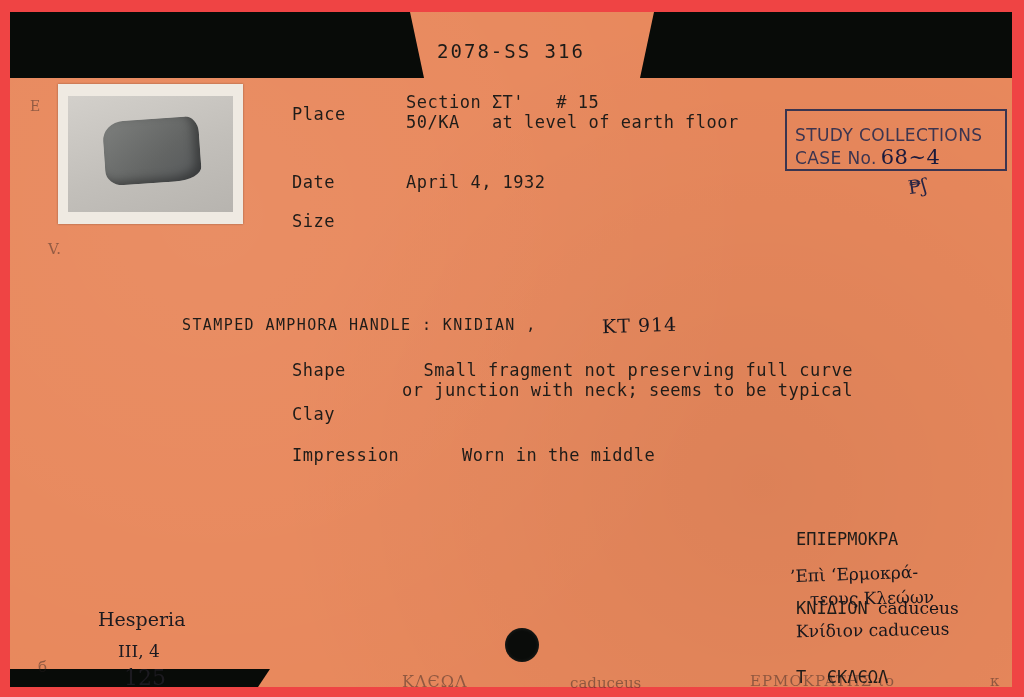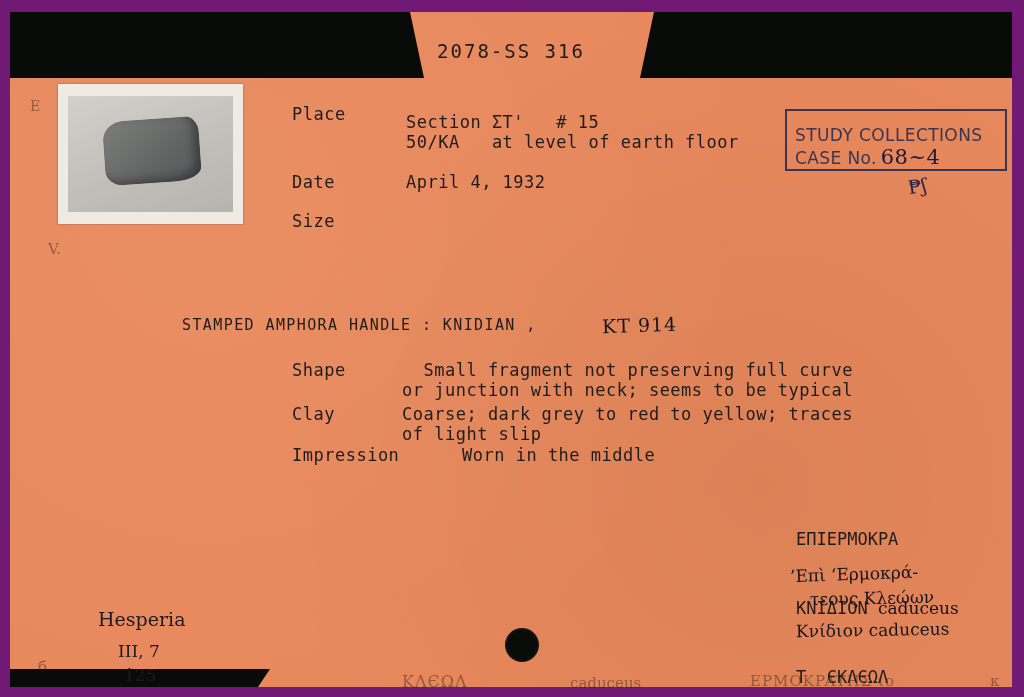--- a/index.html
+++ b/index.html
@@ -10,21 +10,21 @@
   body {
     width: 1024px;
     height: 697px;
     overflow: hidden;
     font-family: "DejaVu Sans Mono", monospace;
   }
   #page {
     position: relative;
     width: 1024px;
     height: 697px;
-    background: #701a75;
+    background: #ef4444;
   }
 
   
   .card {
     position: absolute;
     left: 10px;
     top: 12px;
     width: 1002px;
     height: 675px;
     background: #e8885c;
@@ -122,21 +122,21 @@
   
   .typed {
     position: absolute;
     color: #1f1c19;
     font-size: 17px;
     line-height: 20px;
     white-space: pre;
     letter-spacing: 0.5px;
   }
   .lbl-place   { left: 282px; top: 92px; }
-  .val-place   { left: 396px; top: 100px; }
+  .val-place   { left: 396px; top: 80px; }
   .lbl-date    { left: 282px; top: 160px; }
   .val-date    { left: 396px; top: 160px; }
   .lbl-size    { left: 282px; top: 199px; }
   .val-size    { left: 396px; top: 199px; }
 
   .headline {
     position: absolute;
     left: 172px;
     top: 304px;
     font-size: 15px;
@@ -230,21 +230,21 @@
     top: 629px;
     font-family: "DejaVu Serif", serif;
     font-size: 17px;
     color: #1c1a20;
   }
   .hesperia-pg {
     position: absolute;
     left: 114px;
     top: 653px;
     font-family: "DejaVu Serif", serif;
-    font-size: 17px;
+    font-size: 22px;
     color: #1c1a20;
     text-align: right;
   }
 
   
   .faint {
     position: absolute;
     color: rgba(40,30,30,0.45);
     font-family: "DejaVu Serif", serif;
   }
@@ -296,22 +296,20 @@
     <div class="typed lbl-size">Size</div>
 
     <div class="headline">STAMPED AMPHORA HANDLE : KNIDIAN ,</div>
     <div class="hand hand-kt">KT 914</div>
 
     <div class="typed lbl-shape">Shape</div>
     <div class="typed val-shape">Small fragment not preserving full curve
 or junction with neck; seems to be typical</div>
 
     <div class="typed lbl-clay">Clay</div>
-    <div class="typed val-clay">Coarse; dark grey to red to yellow; traces
-of light slip</div>
 
     <div class="typed lbl-impr">Impression</div>
     <div class="typed val-impr">Worn in the middle</div>
 
     <div class="stamp-box">
       <div>STUDY COLLECTIONS</div>
       <div class="stamp-line2">
         <span>CASE No.</span><span class="case-no">68~4</span>
       </div>
     </div>
@@ -321,21 +319,21 @@
       <div>EΠIEPMOKPA</div>
       <div><span>KNIΔION</span> <span class="hand-ins">caduceus</span></div>
       <div>T  ЄKΛЄΩΛ</div>
     </div>
 
     <div class="hand hand-note1">’Επὶ ‘Ερμοκρά-</div>
     <div class="hand hand-note2">τεους  Κλεώων</div>
     <div class="hand hand-note3">Kνίδιον   caduceus</div>
 
     <div class="hesperia">Hesperia</div>
-    <div class="hesperia-vol">III, 7</div>
+    <div class="hesperia-vol">III, 4</div>
     <div class="hesperia-pg">125</div>
 
     <div class="faint faint-e">E</div>
     <div class="faint faint-v">V.</div>
     <div class="faint faint-b">б</div>
     <div class="faint faint-r">κ</div>
     <div class="faint faint-k1">ΚΛЄΩΛ</div>
     <div class="faint faint-k2">caduceus</div>
     <div class="faint faint-k3">EPMOKPATHΣ ιο</div>
 

